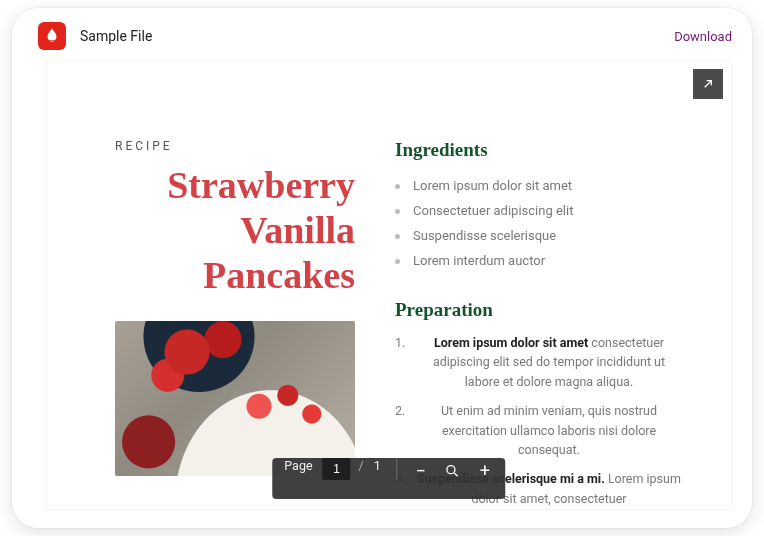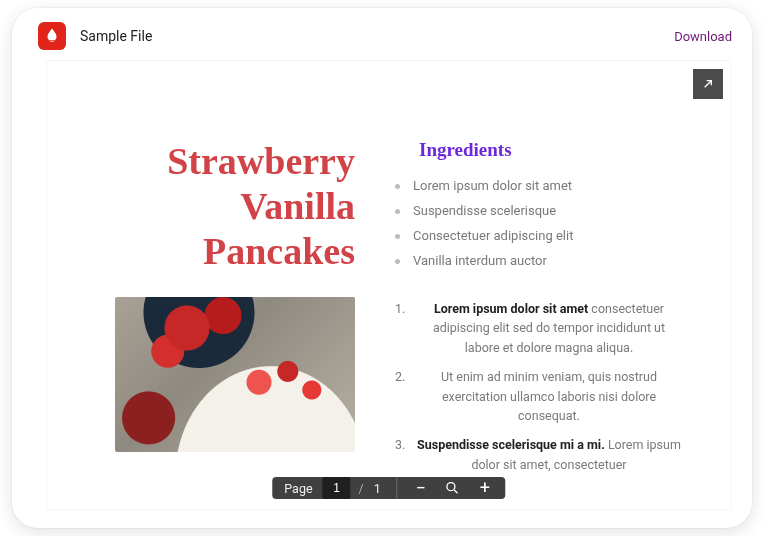--- a/index.html
+++ b/index.html
@@ -92,23 +92,22 @@
       radial-gradient(ellipse at 65% 115%, #f4f0ea 0 95px, transparent 96px),
       linear-gradient(135deg, #a9a196, #8f8a80 40%, #b6afa3);
     position: relative;
     overflow: hidden;
   }
 
   .section-h {
     font-family: Georgia, "Times New Roman", serif;
     font-size: 19px;
     font-weight: 700;
-    color: #6d28d9;
+    color: #14532d;
     margin-bottom: 12px;
-    margin-left: 24px;
   }
   .ing-list { list-style: none; margin-bottom: 26px; }
   .ing-list li {
     font-size: 13px;
     color: #7a7a7a;
     padding: 5px 0 5px 18px;
     position: relative;
   }
   .ing-list li::before {
     content: "";
@@ -135,25 +134,25 @@
     color: #7a7a7a;
     font-size: 12.5px;
   }
   .prep-list li strong { color: #222; font-weight: 700; }
 
   .toolbar {
     position: absolute;
     left: 50%;
     transform: translateX(-50%);
     bottom: 10px;
-    height: 22px;
+    height: 41px;
     background: rgba(50,50,50,0.93);
     border-radius: 4px;
     display: flex;
-    align-items: center;
+    align-items: flex-start;
     padding: 0 8px;
     gap: 6px;
     color: #eee;
     font-size: 12.5px;
   }
   .tb-label { margin: 0 4px; }
   .tb-input {
     width: 28px; height: 22px;
     background: #1f1f1f;
     color: #fff;
@@ -192,33 +191,35 @@
   <div class="viewer">
 
     <div class="expand-btn">
       <svg viewBox="0 0 24 24">
         <path d="M7 17 L17 7 M10 7 h7 v7"></path>
       </svg>
     </div>
 
     <div class="doc">
       <div class="col-left">
+        <div class="kicker">RECIPE</div>
         <div class="recipe-title">Strawberry Vanilla Pancakes</div>
         <div class="photo"></div>
       </div>
 
       <div class="col-right">
         <div class="section-h">Ingredients</div>
         <ul class="ing-list">
           <li>Lorem ipsum dolor sit amet</li>
+          <li>Consectetuer adipiscing elit</li>
           <li>Suspendisse scelerisque</li>
-          <li>Consectetuer adipiscing elit</li>
-          <li>Vanilla interdum auctor</li>
+          <li>Lorem interdum auctor</li>
         </ul>
 
+        <div class="section-h">Preparation</div>
         <ol class="prep-list">
           <li>
             <strong>Lorem ipsum dolor sit amet</strong><span> consectetuer adipiscing elit sed do tempor incididunt ut labore et dolore magna aliqua.</span>
           </li>
           <li>
             <strong></strong><span>Ut enim ad minim veniam, quis nostrud exercitation ullamco laboris nisi dolore consequat.</span>
           </li>
           <li>
             <strong>Suspendisse scelerisque mi a mi.</strong><span> Lorem ipsum dolor sit amet, consectetuer</span>
           </li>

